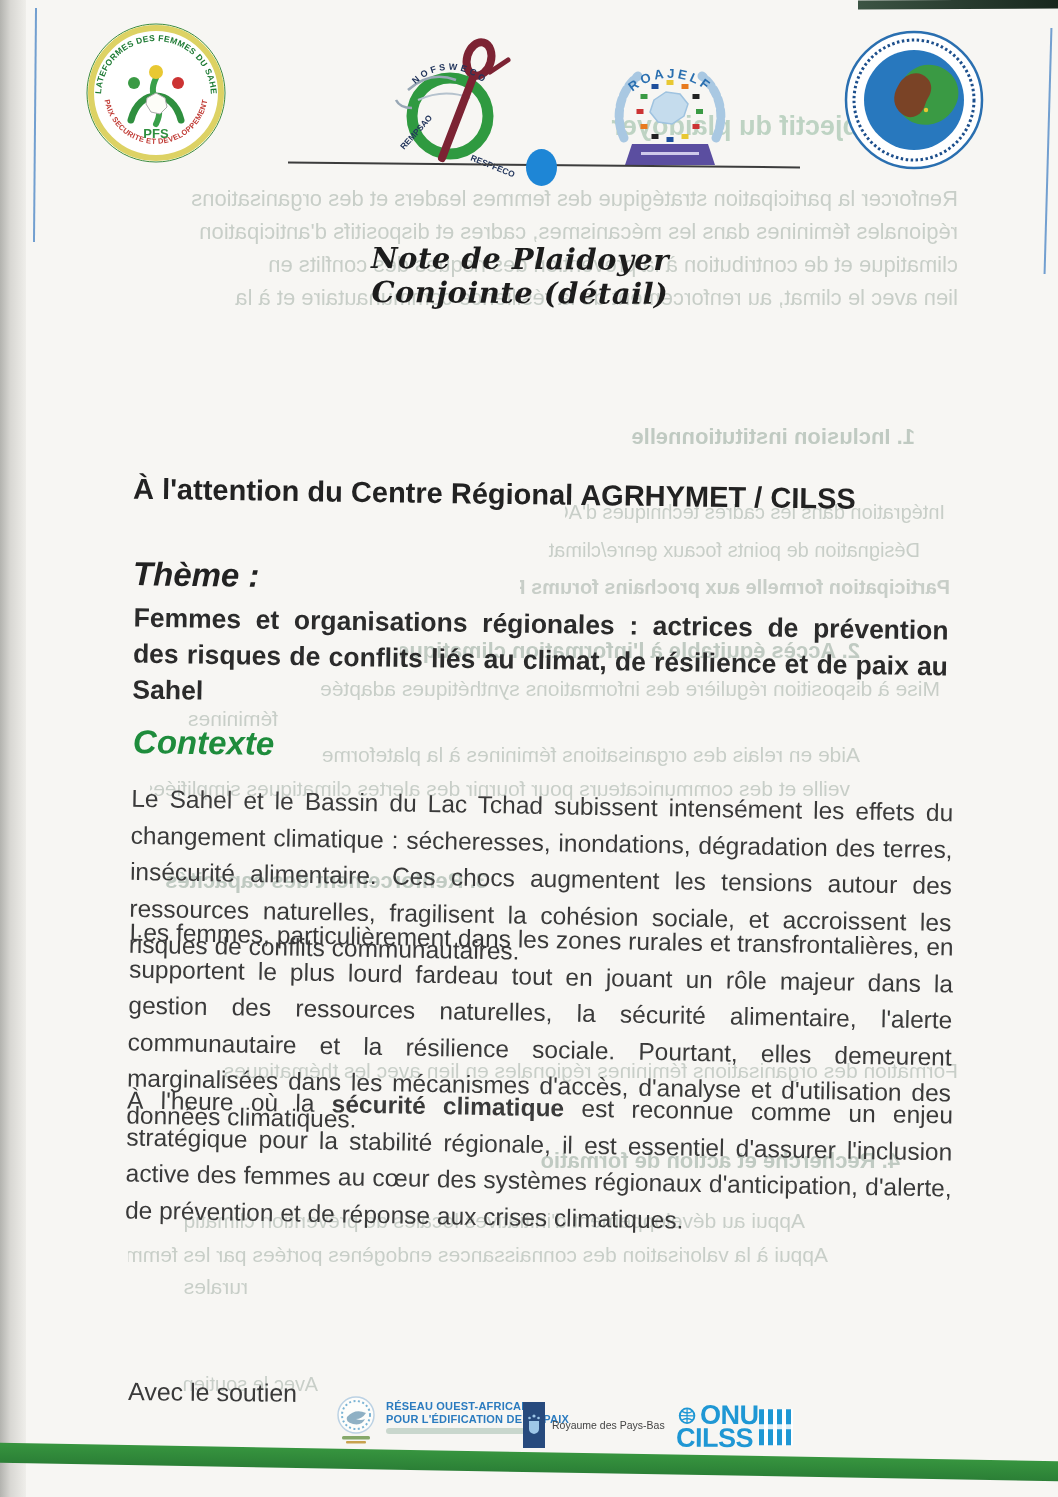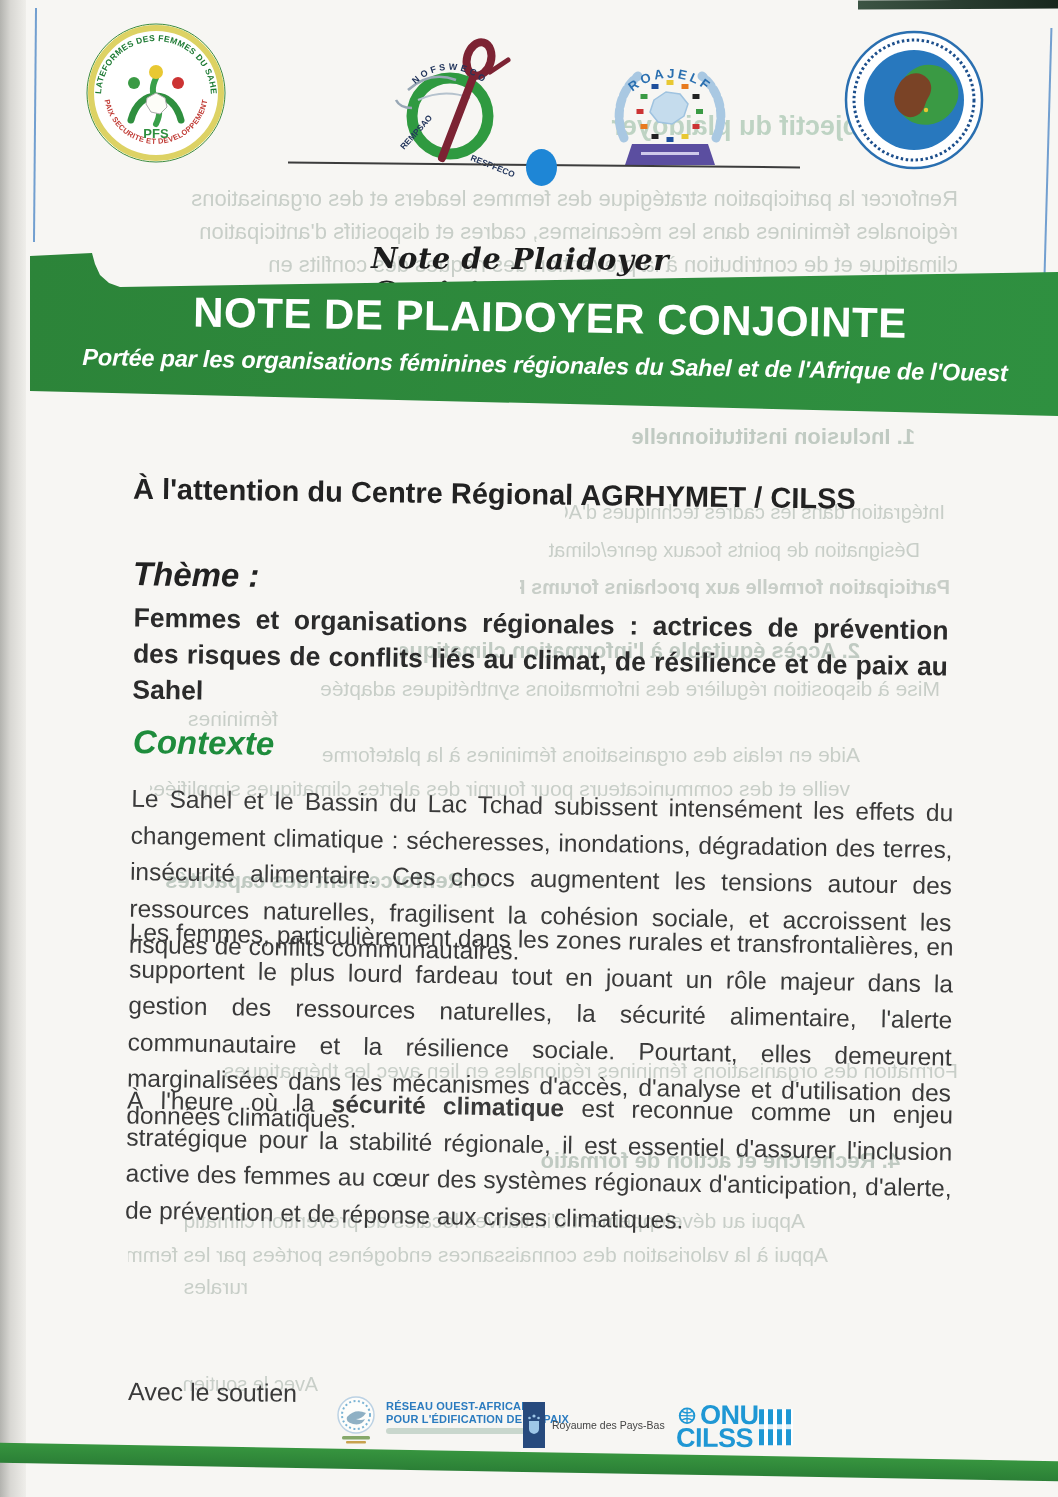--- a/index.html
+++ b/index.html
@@ -142,24 +142,20 @@
     <path d="M78,38 c22,-6 42,12 38,32 c-4,18 -21,30 -40,26 c-17,-4 -25,-21 -19,-35 c4,-12 11,-19 21,-23 z" fill="#3a9a44"></path>
     <path d="M56,58 c6,-13 21,-17 29,-8 c6,6 5,14 1,20 c-3,5 -3,9 -6,13 c-5,7 -14,8 -20,3 c-9,-7 -10,-18 -4,-28 z" fill="#7a4326"></path>
     <circle cx="84" cy="82" r="2.2" fill="#e8c832"></circle>
   </svg>
 
   <div class="abs divider"></div>
   <div class="abs blue-dot"></div>
 
   <div class="abs script-note">Note de Plaidoyer Conjointe (détail)</div>
 
-  <div class="abs banner">
-    <div class="banner-title">NOTE DE PLAIDOYER CONJOINTE</div>
-    <div class="banner-sub">Portée par les organisations féminines régionales du Sahel et de l'Afrique de l'Ouest</div>
-  </div>
 
   <div class="abs attention">À l'attention du Centre Régional AGRHYMET / CILSS</div>
   <div class="abs h-theme">Thème :</div>
   <div class="abs theme-text">Femmes et organisations régionales : actrices de prévention des risques de conflits liés au climat, de résilience et de paix au Sahel</div>
   <div class="abs h-context">Contexte</div>
   <div class="abs para p1">Le Sahel et le Bassin du Lac Tchad subissent intensément les effets du changement climatique : sécheresses, inondations, dégradation des terres, insécurité alimentaire. Ces chocs augmentent les tensions autour des ressources naturelles, fragilisent la cohésion sociale, et accroissent les risques de conflits communautaires.</div>
   <div class="abs para p2">Les femmes, particulièrement dans les zones rurales et transfrontalières, en supportent le plus lourd fardeau tout en jouant un rôle majeur dans la gestion des ressources naturelles, la sécurité alimentaire, l'alerte communautaire et la résilience sociale. Pourtant, elles demeurent marginalisées dans les mécanismes d'accès, d'analyse et d'utilisation des données climatiques.</div>
   <div class="abs para p3"><span>À l'heure où la </span><b>sécurité climatique</b><span> est reconnue comme un enjeu stratégique pour la stabilité régionale, il est essentiel d'assurer l'inclusion active des femmes au cœur des systèmes régionaux d'anticipation, d'alerte, de prévention et de réponse aux crises climatiques.</span></div>
 
   <div class="abs support">Avec le soutien</div>

